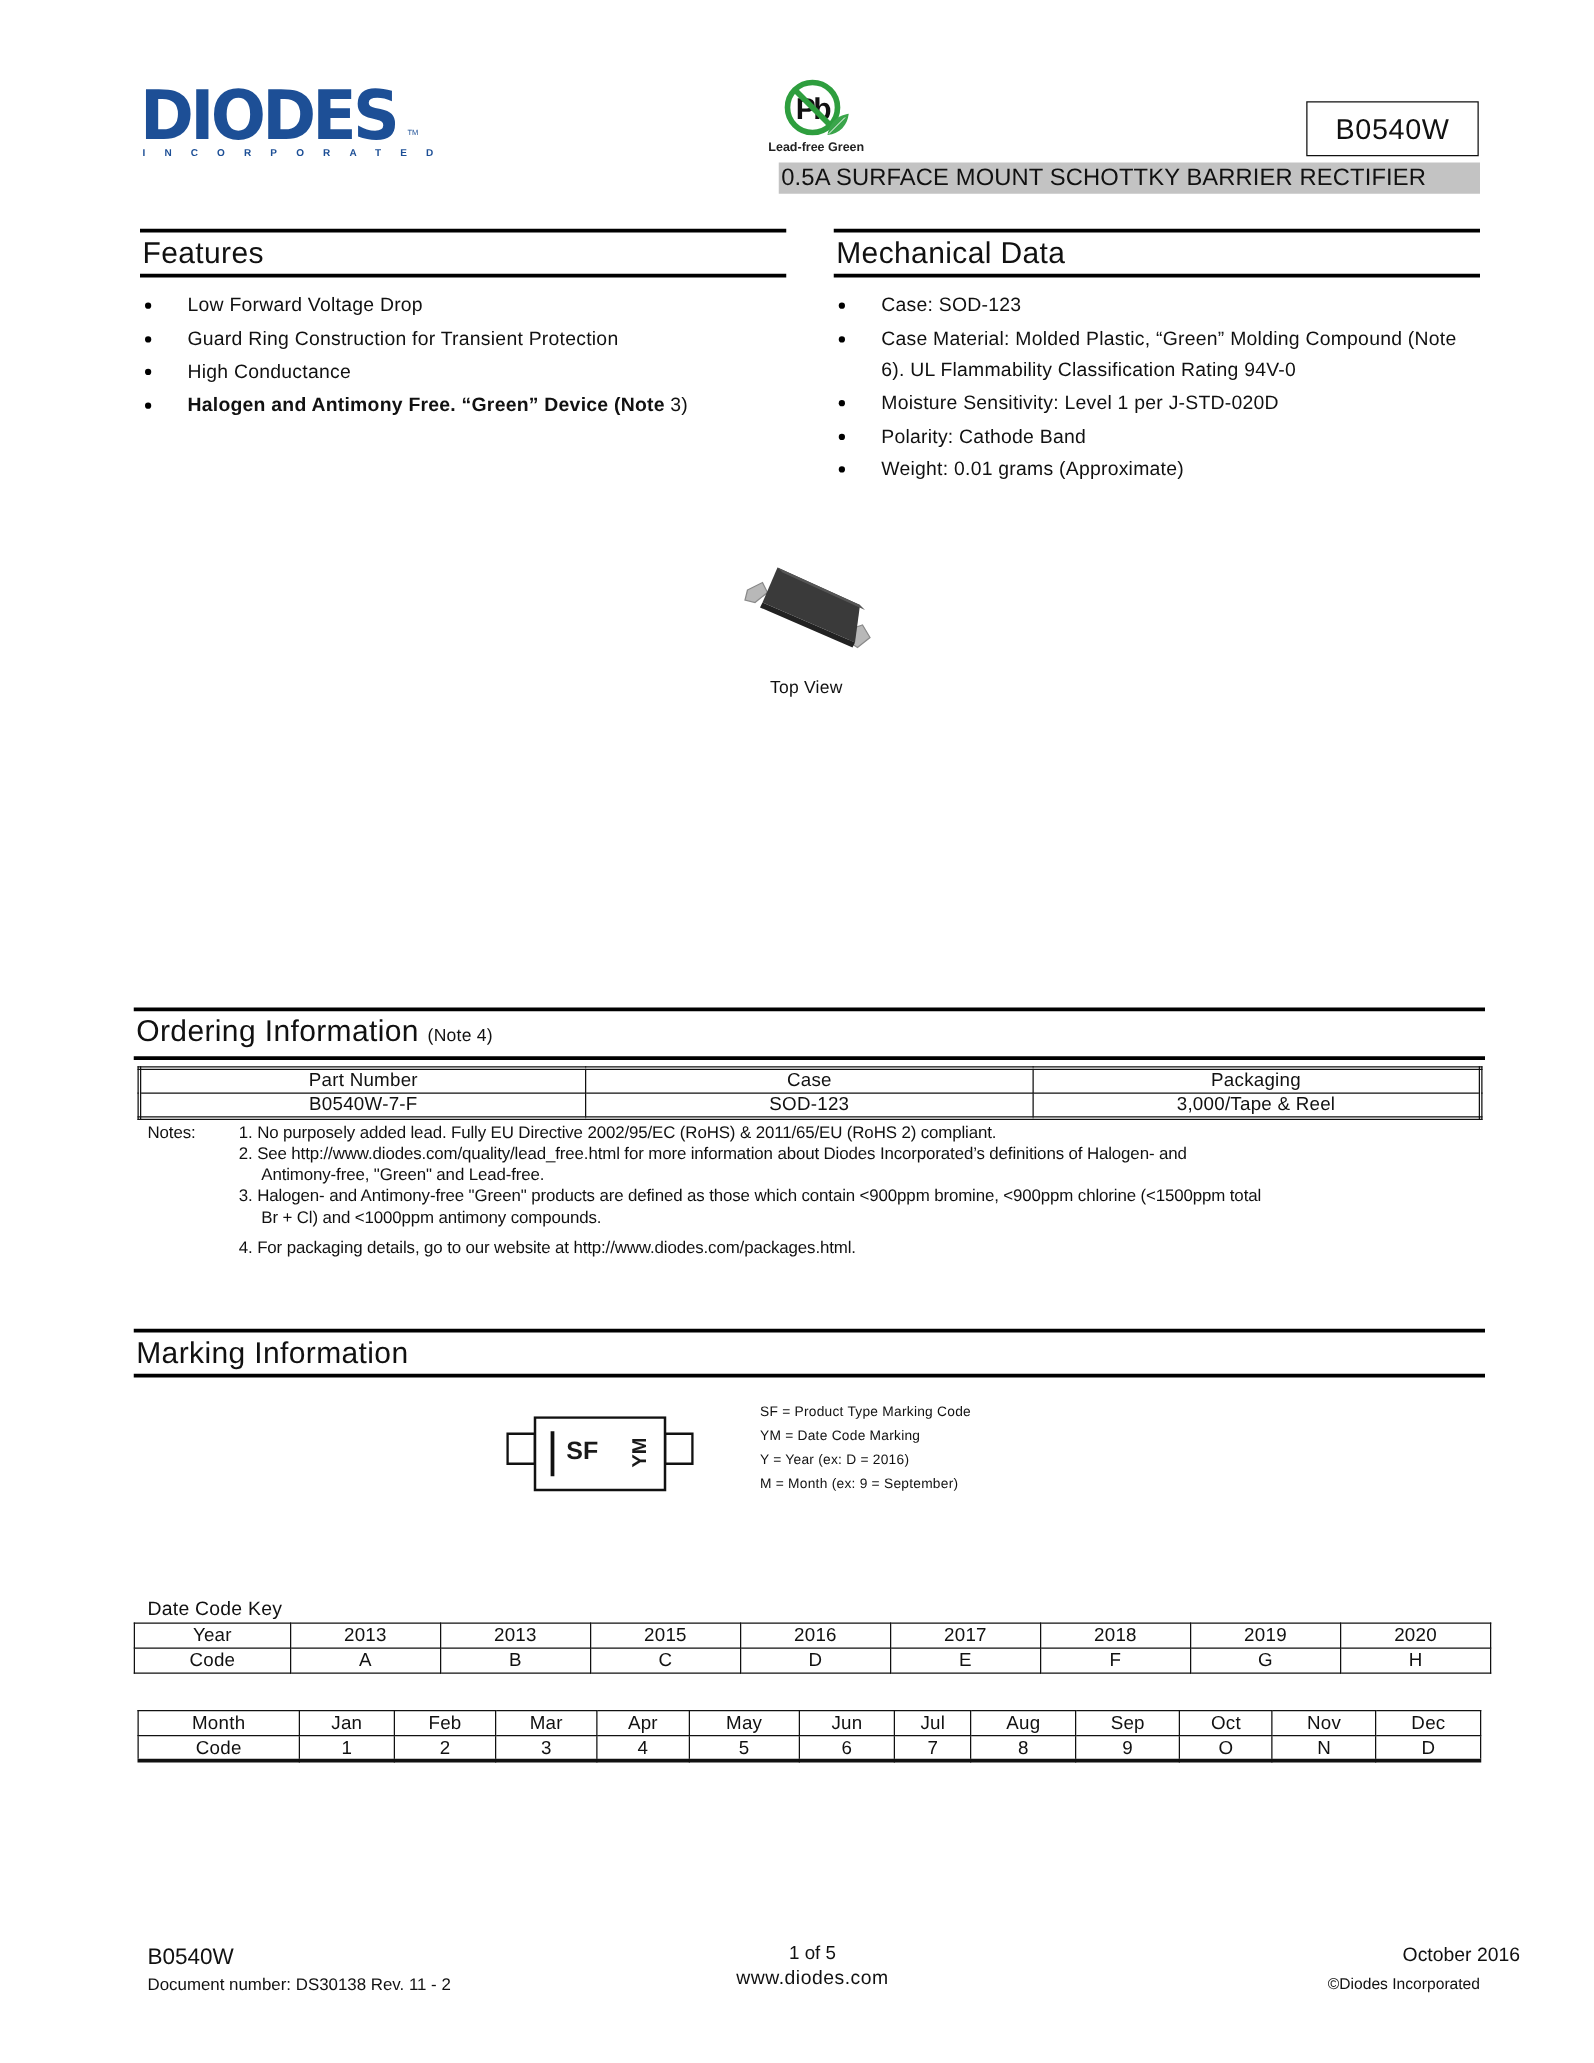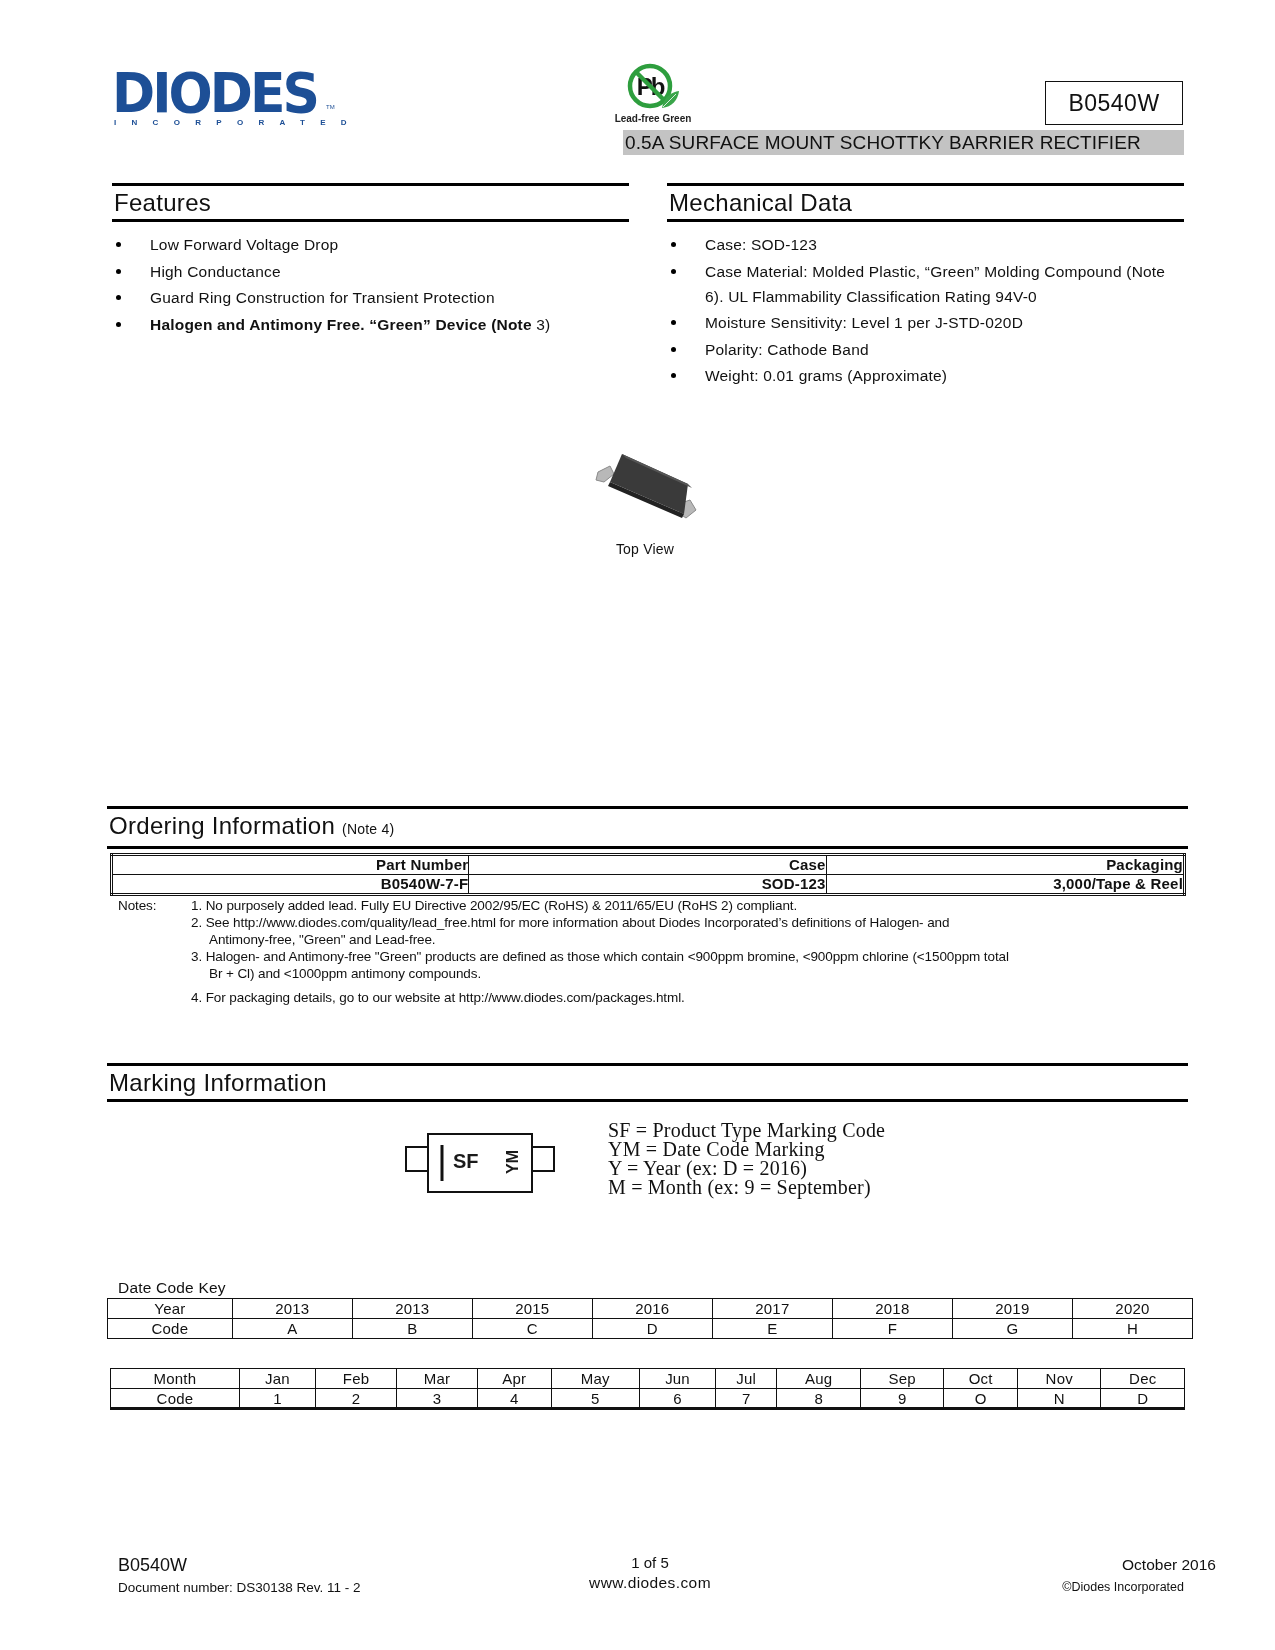--- a/index.html
+++ b/index.html
@@ -33,27 +33,27 @@
   ul.blist li .b { font-weight: bold; }
   .e3 { display: inline-block; width: 19px; height: 19px; border: 1.5px solid #111; border-radius: 50%; font-size: 12px; font-weight: bold; line-height: 16px; text-align: center; vertical-align: -2px; }
 
   
   .device { left: 592px; top: 452px; width: 110px; height: 80px; }
   .device-cap { left: 600px; top: 541px; width: 90px; text-align: center; font-size: 14px; letter-spacing: 0.2px; }
 
   
   table { border-collapse: collapse; }
   .otable { border: 3px double #111; width: 1076px; }
-  .otable td { border: 1.5px solid #111; font-size: 15px; text-align: right; height: 20px; line-height: 18px; letter-spacing: 0.2px; font-weight: bold; }
+  .otable td { border: 1.5px solid #111; font-size: 15px; text-align: center; height: 20px; line-height: 18px; letter-spacing: 0.2px; }
   .notes { font-size: 13.5px; line-height: 16.5px; letter-spacing: -0.1px; }
   .notes .lbl { position: absolute; left: 0; top: 0; }
   .notes .n { position: absolute; left: 73px; white-space: nowrap; }
 
   
-  .mk-legend { font-size: 20px; line-height: 19px; letter-spacing: 0.2px; white-space: nowrap; font-family: Liberation Serif, serif; }
+  .mk-legend { font-size: 11px; line-height: 19px; letter-spacing: 0.2px; white-space: nowrap; }
 
   
   .dtable td { border: 1.5px solid #111; text-align: center; font-size: 15px; height: 20px; line-height: 17px; letter-spacing: 0.2px; }
 
   
   .foot { font-size: 15px; }
 </style>
 </head>
 <body>
 
@@ -74,22 +74,22 @@
   <div class="badge-label">Lead-free Green</div>
 </div>
 
 <div class="abs part-box">B0540W</div>
 <div class="abs subtitle">0.5A SURFACE MOUNT SCHOTTKY BARRIER RECTIFIER</div>
 
 <div class="abs" style="left:112px; top:183px; width:517px;">
   <div class="sec-head"><span>Features</span></div>
   <ul class="blist" style="margin-top:10px;">
     <li><span>Low Forward Voltage Drop</span></li>
+    <li><span>Guard Ring Construction for Transient Protection</span></li>
     <li><span>High Conductance</span></li>
-    <li><span>Guard Ring Construction for Transient Protection</span></li>
     <li><span class="b">Halogen and Antimony Free. “Green” Device (Note</span><span> 3)</span></li>
   </ul>
 </div>
 
 <div class="abs" style="left:667px; top:183px; width:517px;">
   <div class="sec-head"><span>Mechanical Data</span></div>
   <ul class="blist" style="margin-top:10px;">
     <li><span>Case: SOD-123</span></li>
     <li><span>Case Material:  Molded Plastic, “Green” Molding Compound (Note 6). UL Flammability Classification Rating 94V-0</span></li>
     <li><span>Moisture Sensitivity: Level 1 per J-STD-020D</span></li>

